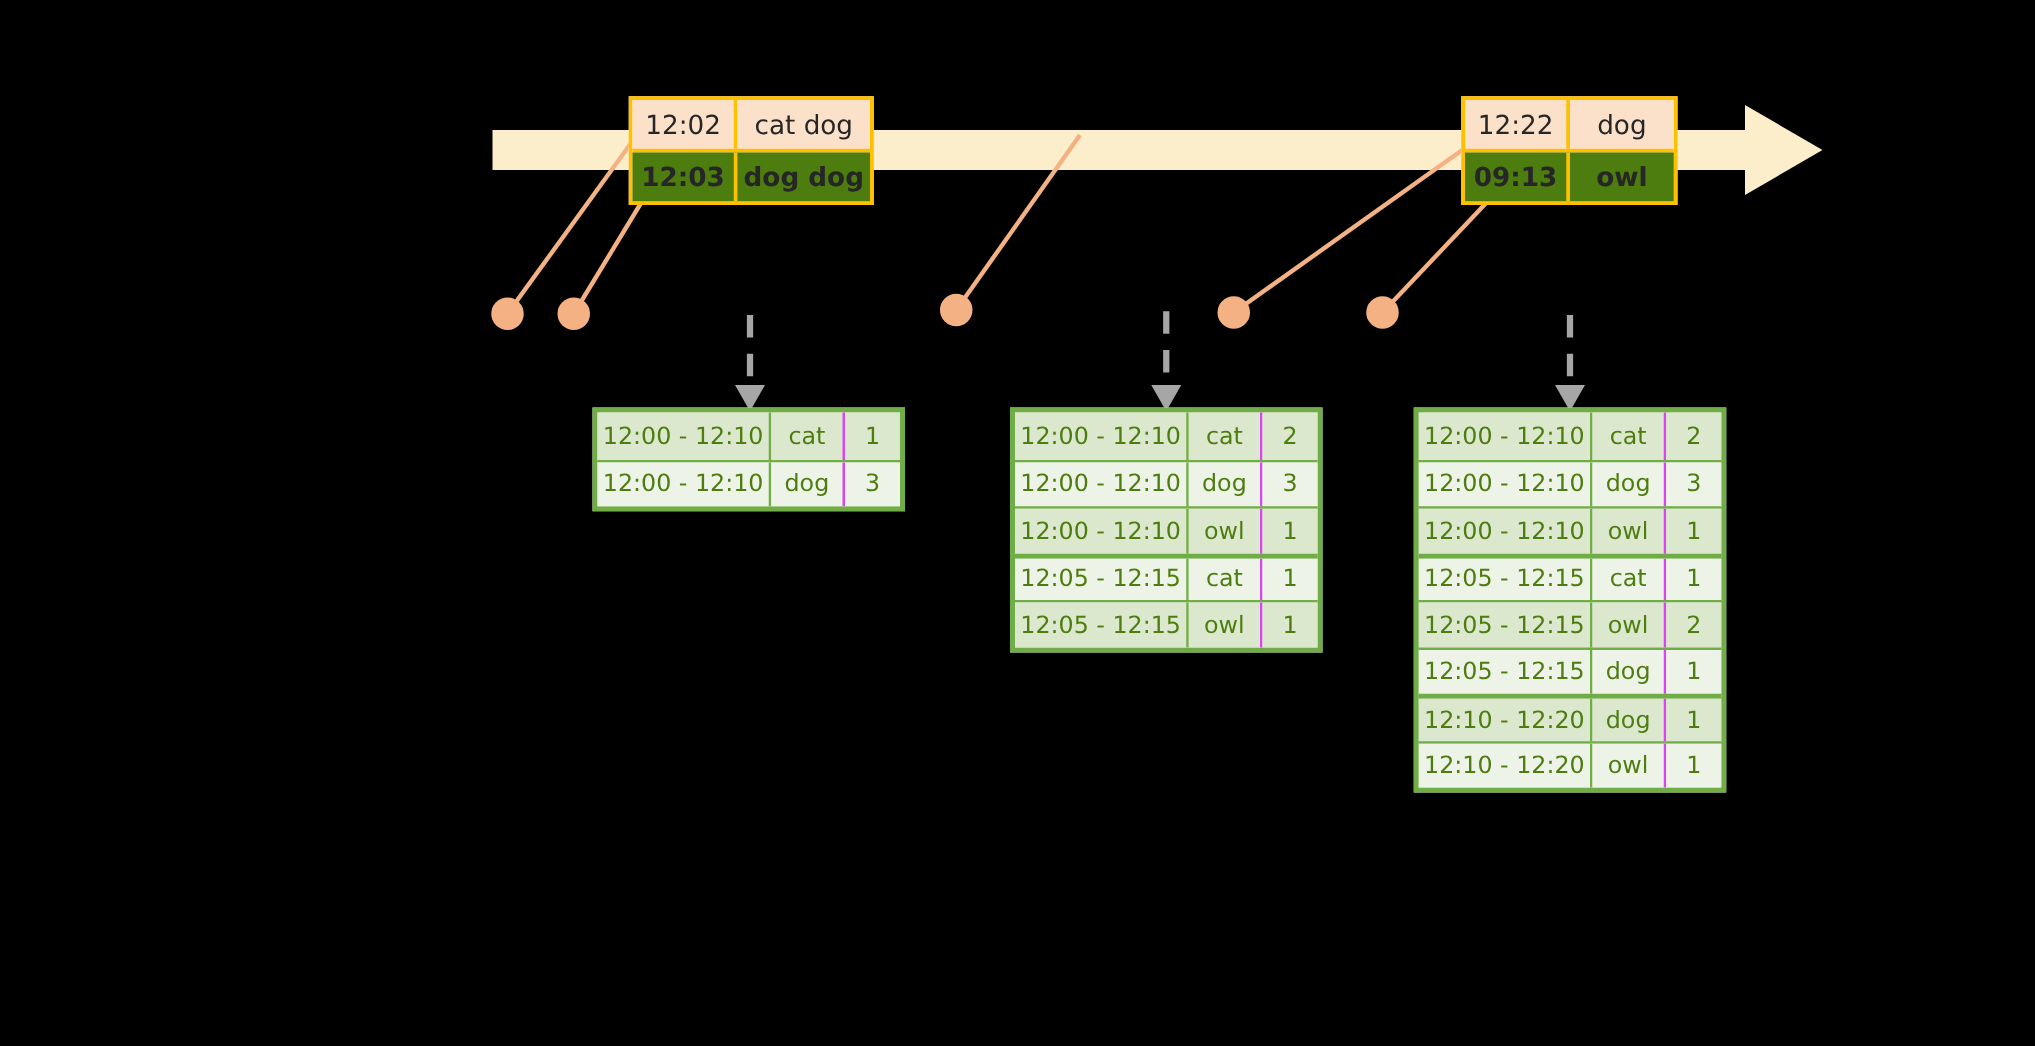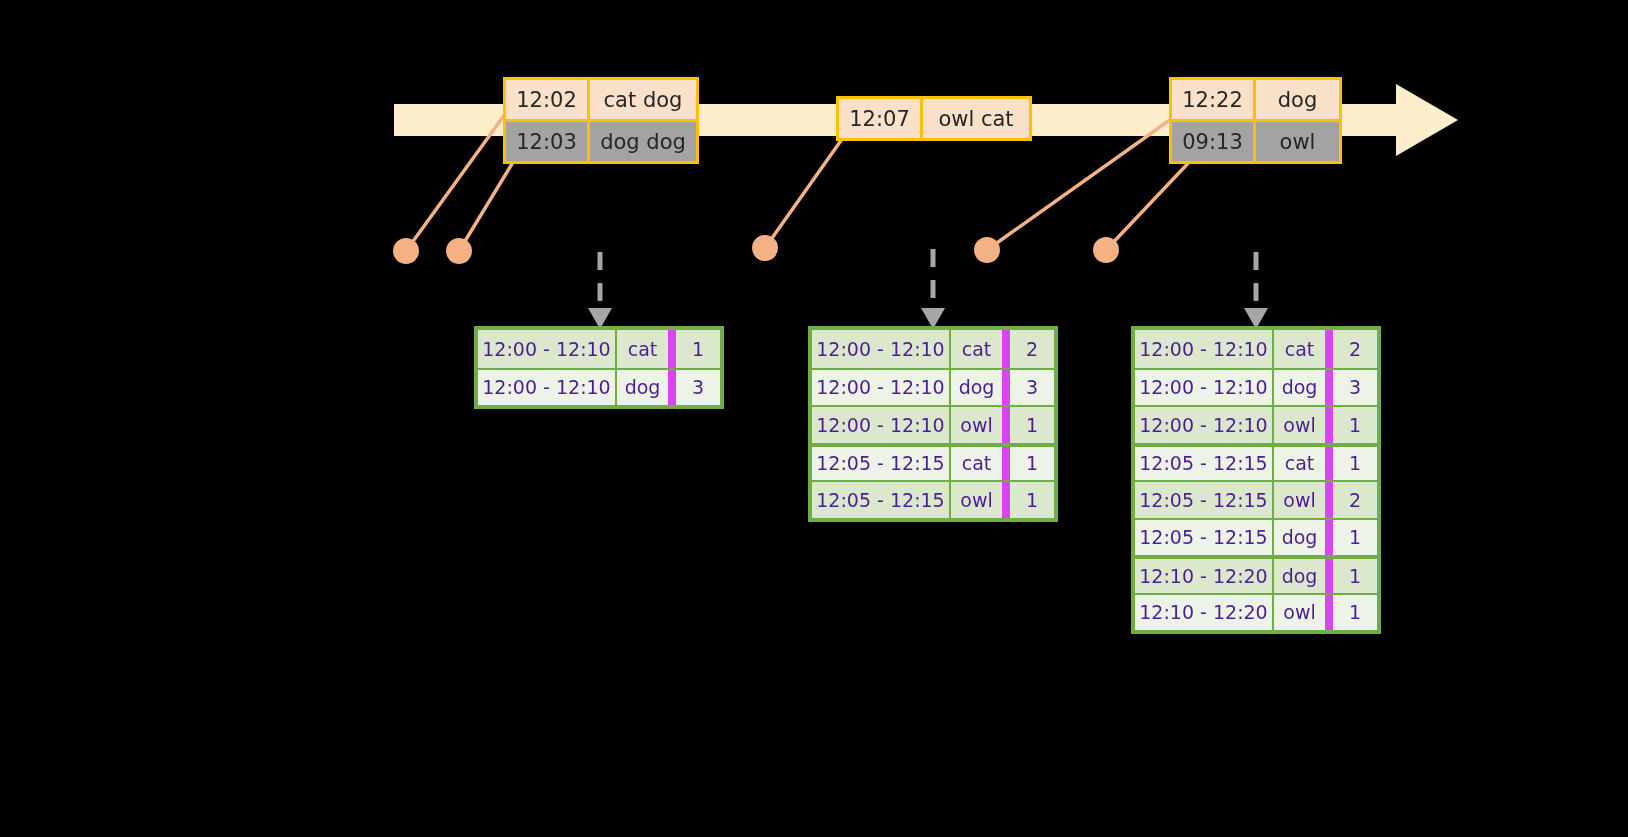--- a/index.html
+++ b/index.html
@@ -38,21 +38,21 @@
   }
   .event-row {
     display: flex;
     flex-direction: row;
     height: 39px;
   }
   .event-row + .event-row {
     border-top: 3px solid #FFC000;
   }
   .event-row.shade-a .ev-cell { background: #FCE1CA; }
-  .event-row.shade-b .ev-cell { background: #a3a3a3; }
+  .event-row.shade-b .ev-cell { background: #4d7c0f; font-weight: bold; }
   .ev-cell {
     display: flex;
     align-items: center;
     justify-content: center;
     color: #262626;
     font-size: 21px;
     box-sizing: border-box;
   }
   .ev-time {
     width: 84px;
@@ -82,31 +82,31 @@
   }
   .agg-row.grp-sep {
     border-top: 4px solid #70AD47;
   }
   .agg-row.tint .agg-cell { background: #DCE8CE; }
   .agg-row.plain .agg-cell { background: #EDF3E6; }
   .agg-cell {
     display: flex;
     align-items: center;
     justify-content: center;
-    color: #4c1d95;
+    color: #4d7c0f;
     font-size: 19px;
     box-sizing: border-box;
   }
   .agg-win {
     flex: 1 1 auto;
     border-right: 2px solid #70AD47;
   }
   .agg-key {
     width: 59px;
-    border-right: 8px solid #d946ef;
+    border-right: 2px solid #d946ef;
   }
   .agg-cnt {
     width: 44px;
   }
 </style>
 </head>
 <body>
 
 <div id="stage">
 
@@ -153,26 +153,20 @@
     <div class="event-row shade-a">
       <div class="ev-cell ev-time">12:02</div>
       <div class="ev-cell ev-words">cat dog</div>
     </div>
     <div class="event-row shade-b">
       <div class="ev-cell ev-time">12:03</div>
       <div class="ev-cell ev-words">dog dog</div>
     </div>
   </div>
 
-  <div class="event-box" style="left:836px; top:80px; width:196px;">
-    <div class="event-row shade-a">
-      <div class="ev-cell ev-time">12:07</div>
-      <div class="ev-cell ev-words">owl cat</div>
-    </div>
-  </div>
 
   <div class="event-box" style="left:1169px; top:61px; width:173px;">
     <div class="event-row shade-a">
       <div class="ev-cell ev-time">12:22</div>
       <div class="ev-cell ev-words">dog</div>
     </div>
     <div class="event-row shade-b">
       <div class="ev-cell ev-time">09:13</div>
       <div class="ev-cell ev-words">owl</div>
     </div>

